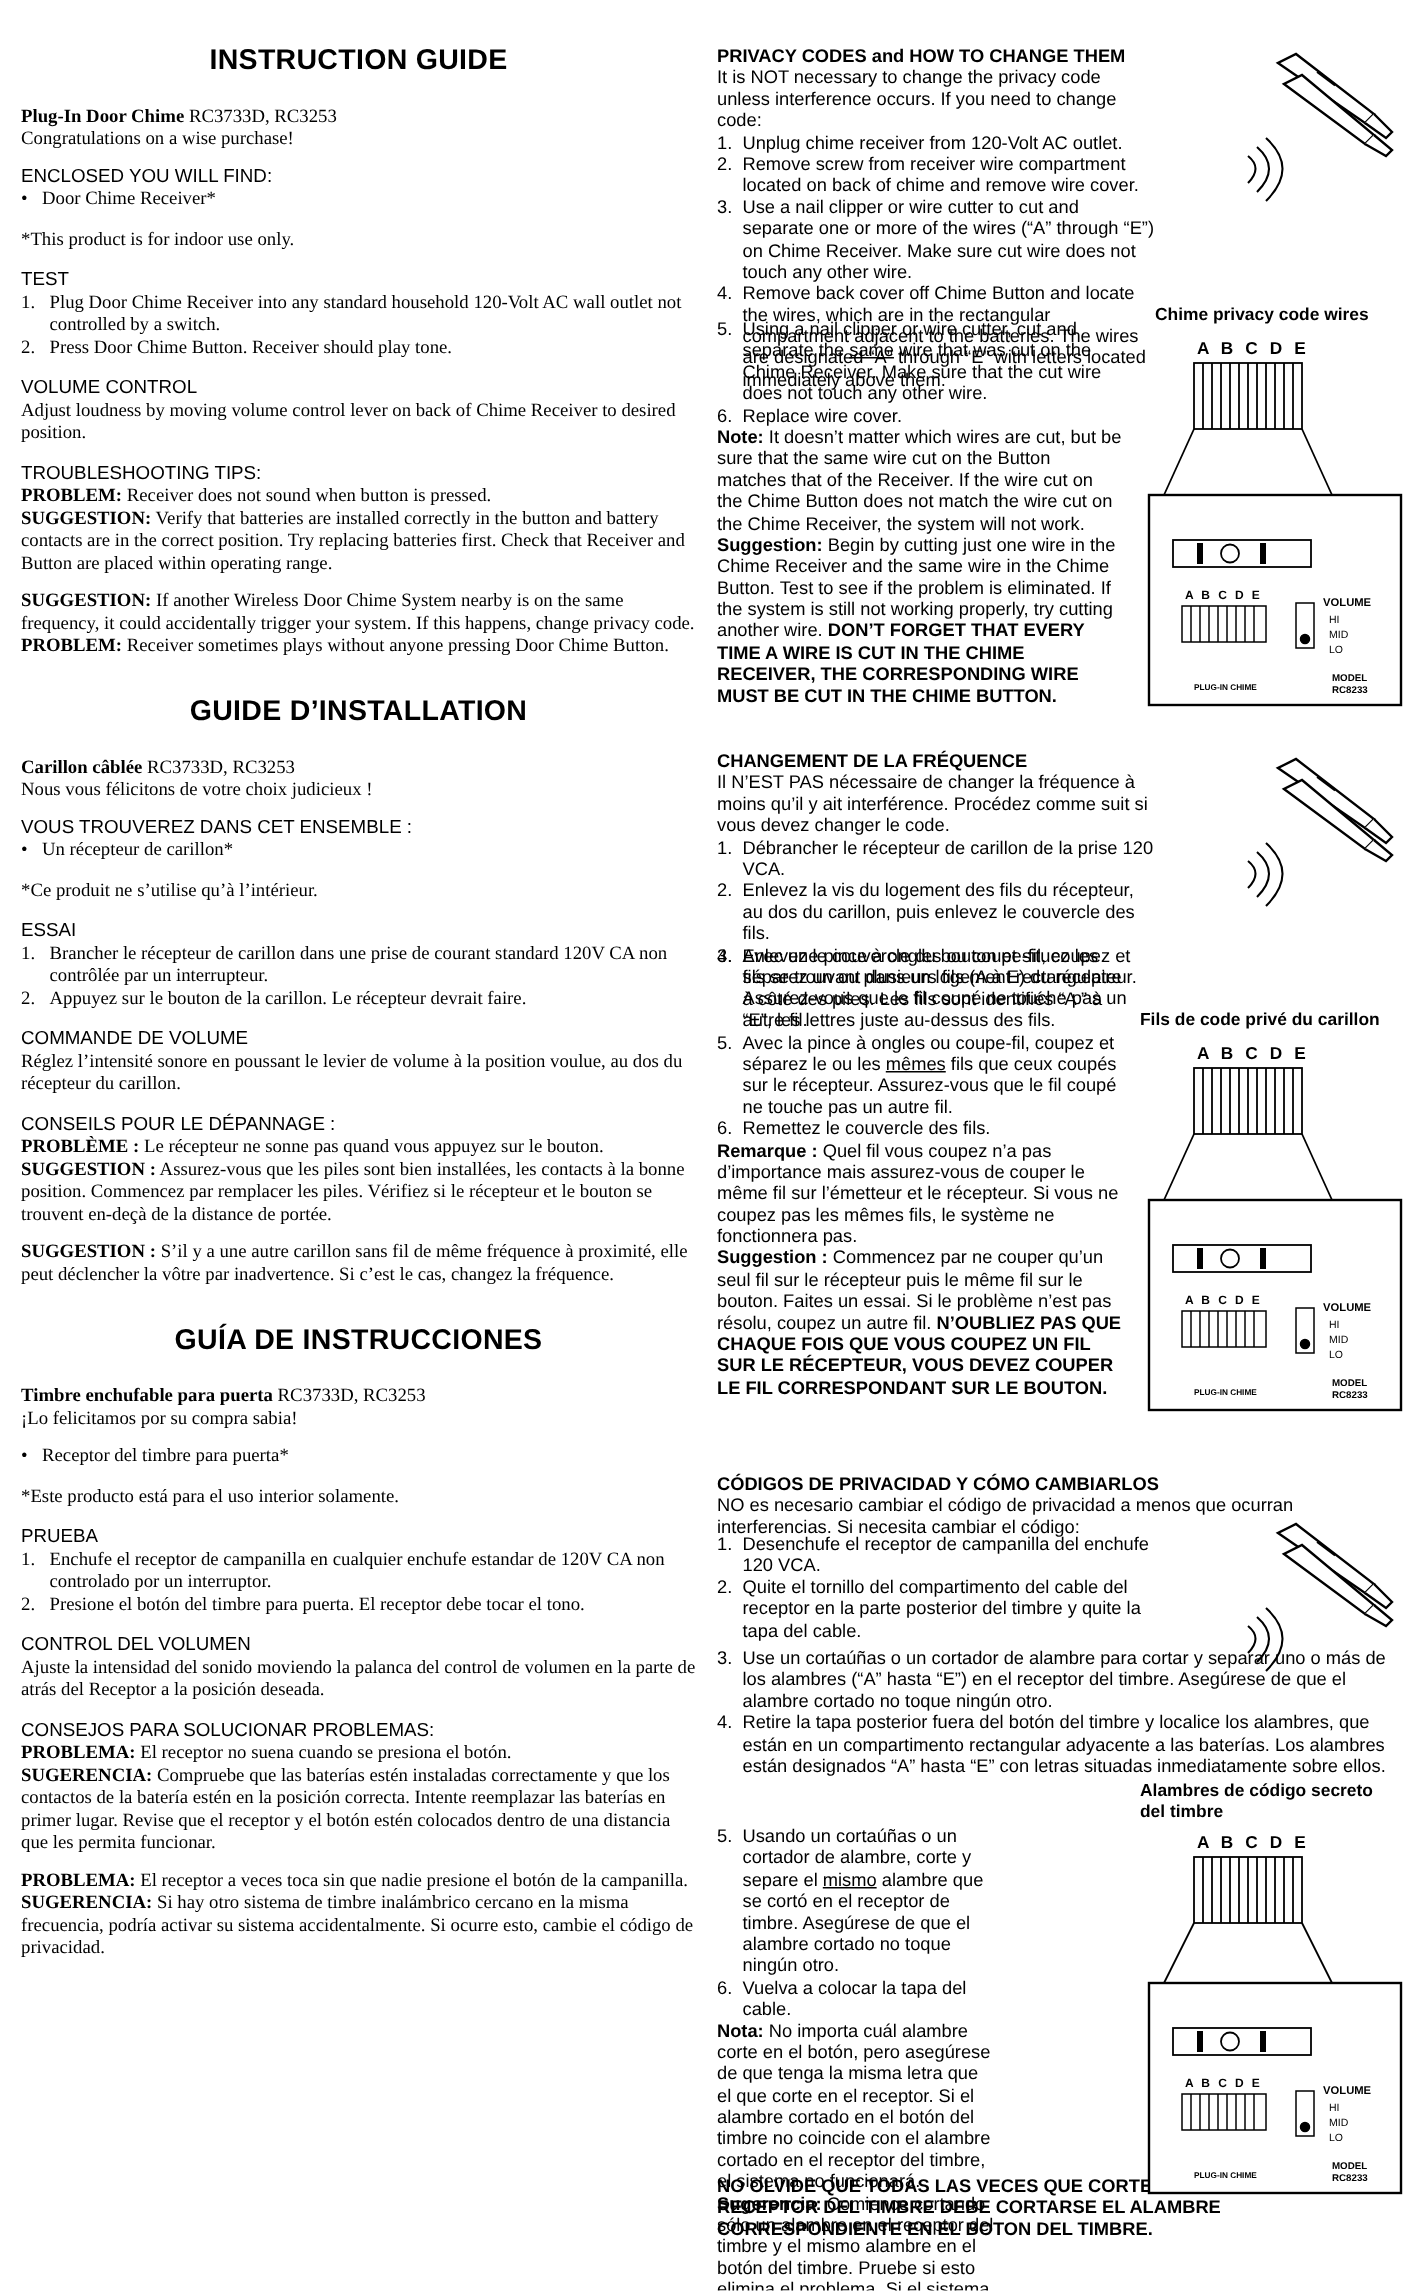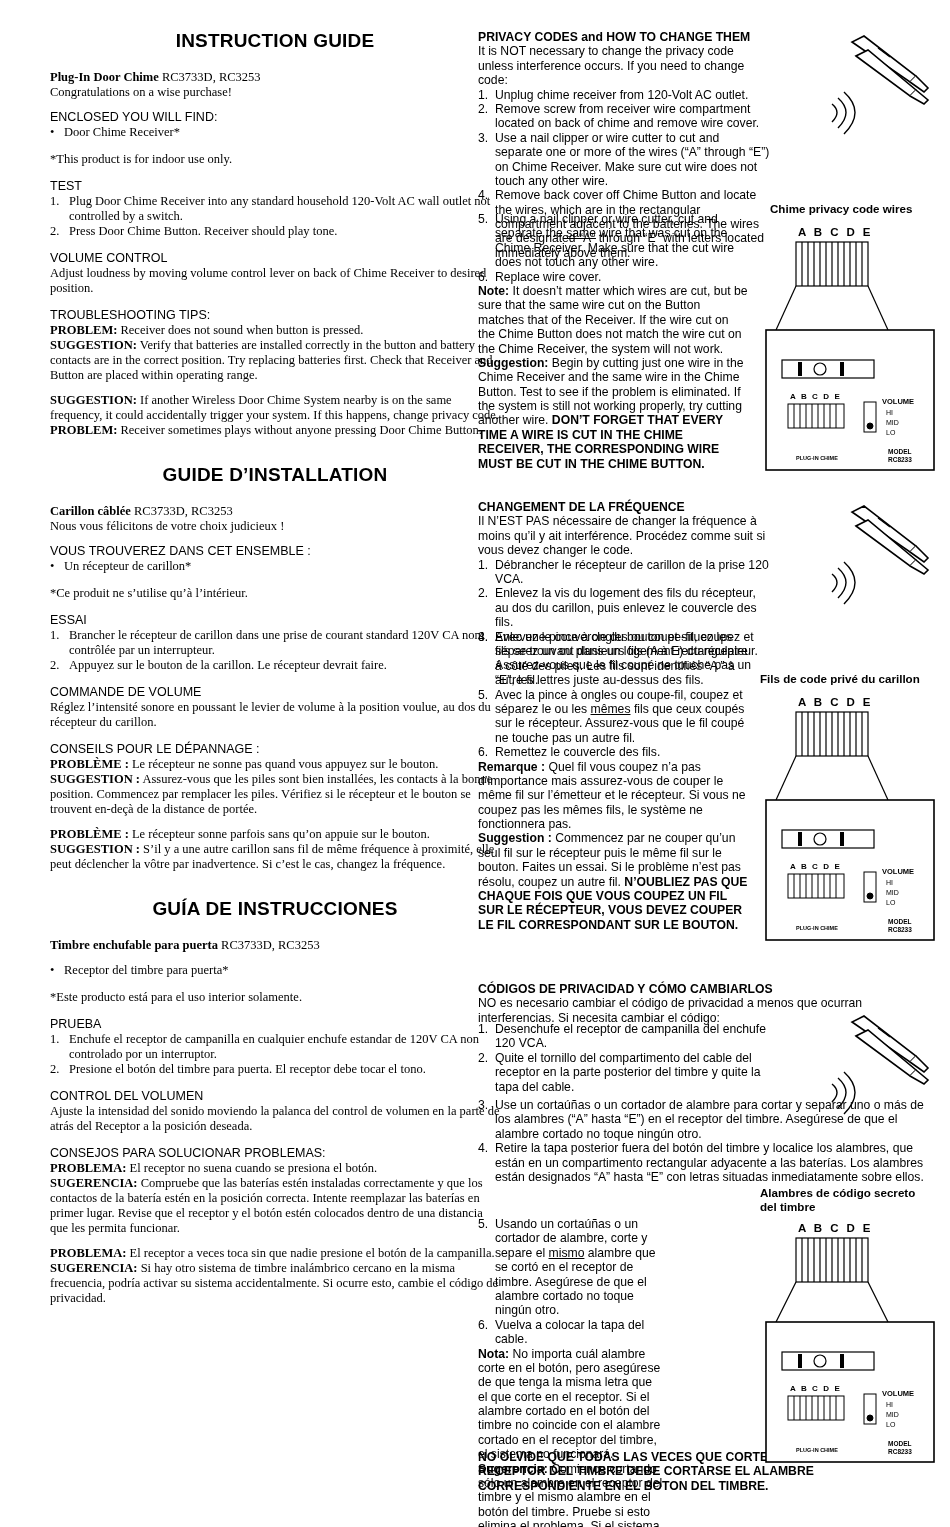--- a/index.html
+++ b/index.html
@@ -4,21 +4,21 @@
 <style>
   html,body{margin:0;padding:0;background:#ffffff;}
   body{
     width:950px;height:1527px;
     font-family:"Liberation Sans", sans-serif;
     color:#000;
     position:relative;
     overflow:hidden;
   }
   .page{position:relative;width:950px;height:1527px;}
-  .col{position:absolute;top:0;margin-left:36px;}
+  .col{position:absolute;top:0;}
   .col-left{left:14px;width:450px;}
   h1.section-title{
     text-align:center;
     font-size:19px;
     font-weight:bold;
     letter-spacing:.2px;
     margin:0;
     padding:0;
   }
   p{margin:0;}
@@ -139,34 +139,32 @@
     <div class="sp12"></div>
     <p class="head">CONSEILS POUR LE DÉPANNAGE :</p>
     <p class="body">
       <span class="b">PROBLÈME :</span><span> Le récepteur ne sonne pas quand vous appuyez sur le bouton.</span>
     </p>
     <p class="body">
       <span class="b">SUGGESTION :</span><span> Assurez-vous que les piles sont bien installées, les contacts à la bonne position. Commencez par remplacer les piles. Vérifiez si le récepteur et le bouton se trouvent en-deçà de la distance de portée.</span>
     </p>
     <div class="sp10"></div>
     <p class="body">
-      <span class="b">PROBLÈME :</span><span> Le récepteur sonne parfois sans qu’on appuie sur le bouton.</span>
-    </p>
-    <p class="body">
       <span class="b">SUGGESTION :</span><span> S’il y a une autre carillon sans fil de même fréquence à proximité, elle peut déclencher la vôtre par inadvertence. Si c’est le cas, changez la fréquence.</span>
     </p>
 
     <div class="sp26"></div>
     <h1 class="section-title">GUÍA DE INSTRUCCIONES</h1>
     <div class="sp18"></div>
 
     <p class="body">
       <span class="b">Timbre enchufable para puerta</span>
       <span>RC3733D, RC3253</span>
     </p>
+    <p class="body">¡Lo felicitamos por su compra sabia!</p>
 
     <div class="sp10"></div>
     <div class="bul">
       <span class="body n">•</span>
       <span class="body t">Receptor del timbre para puerta*</span>
     </div>
 
     <div class="sp12"></div>
     <p class="body">*Este producto está para el uso interior solamente.</p>
 

